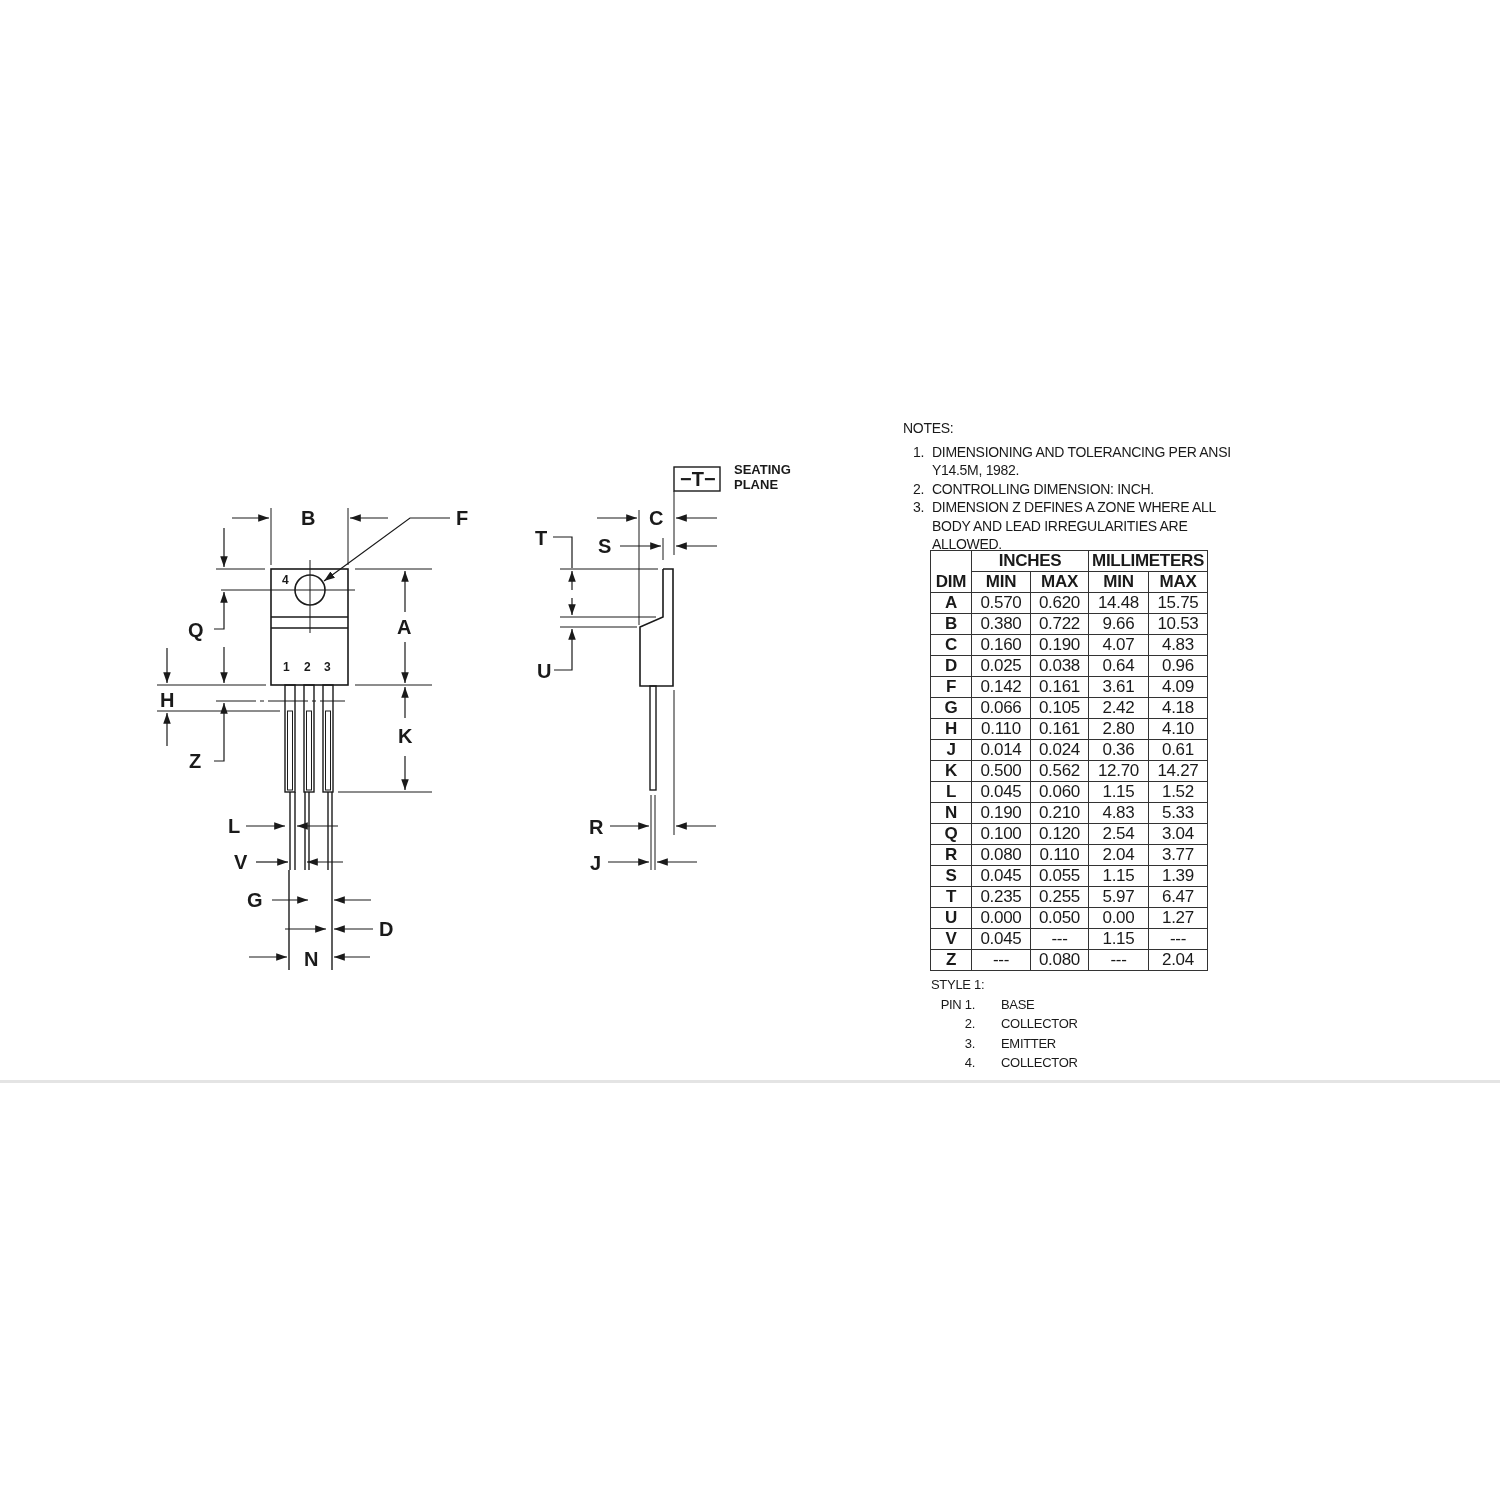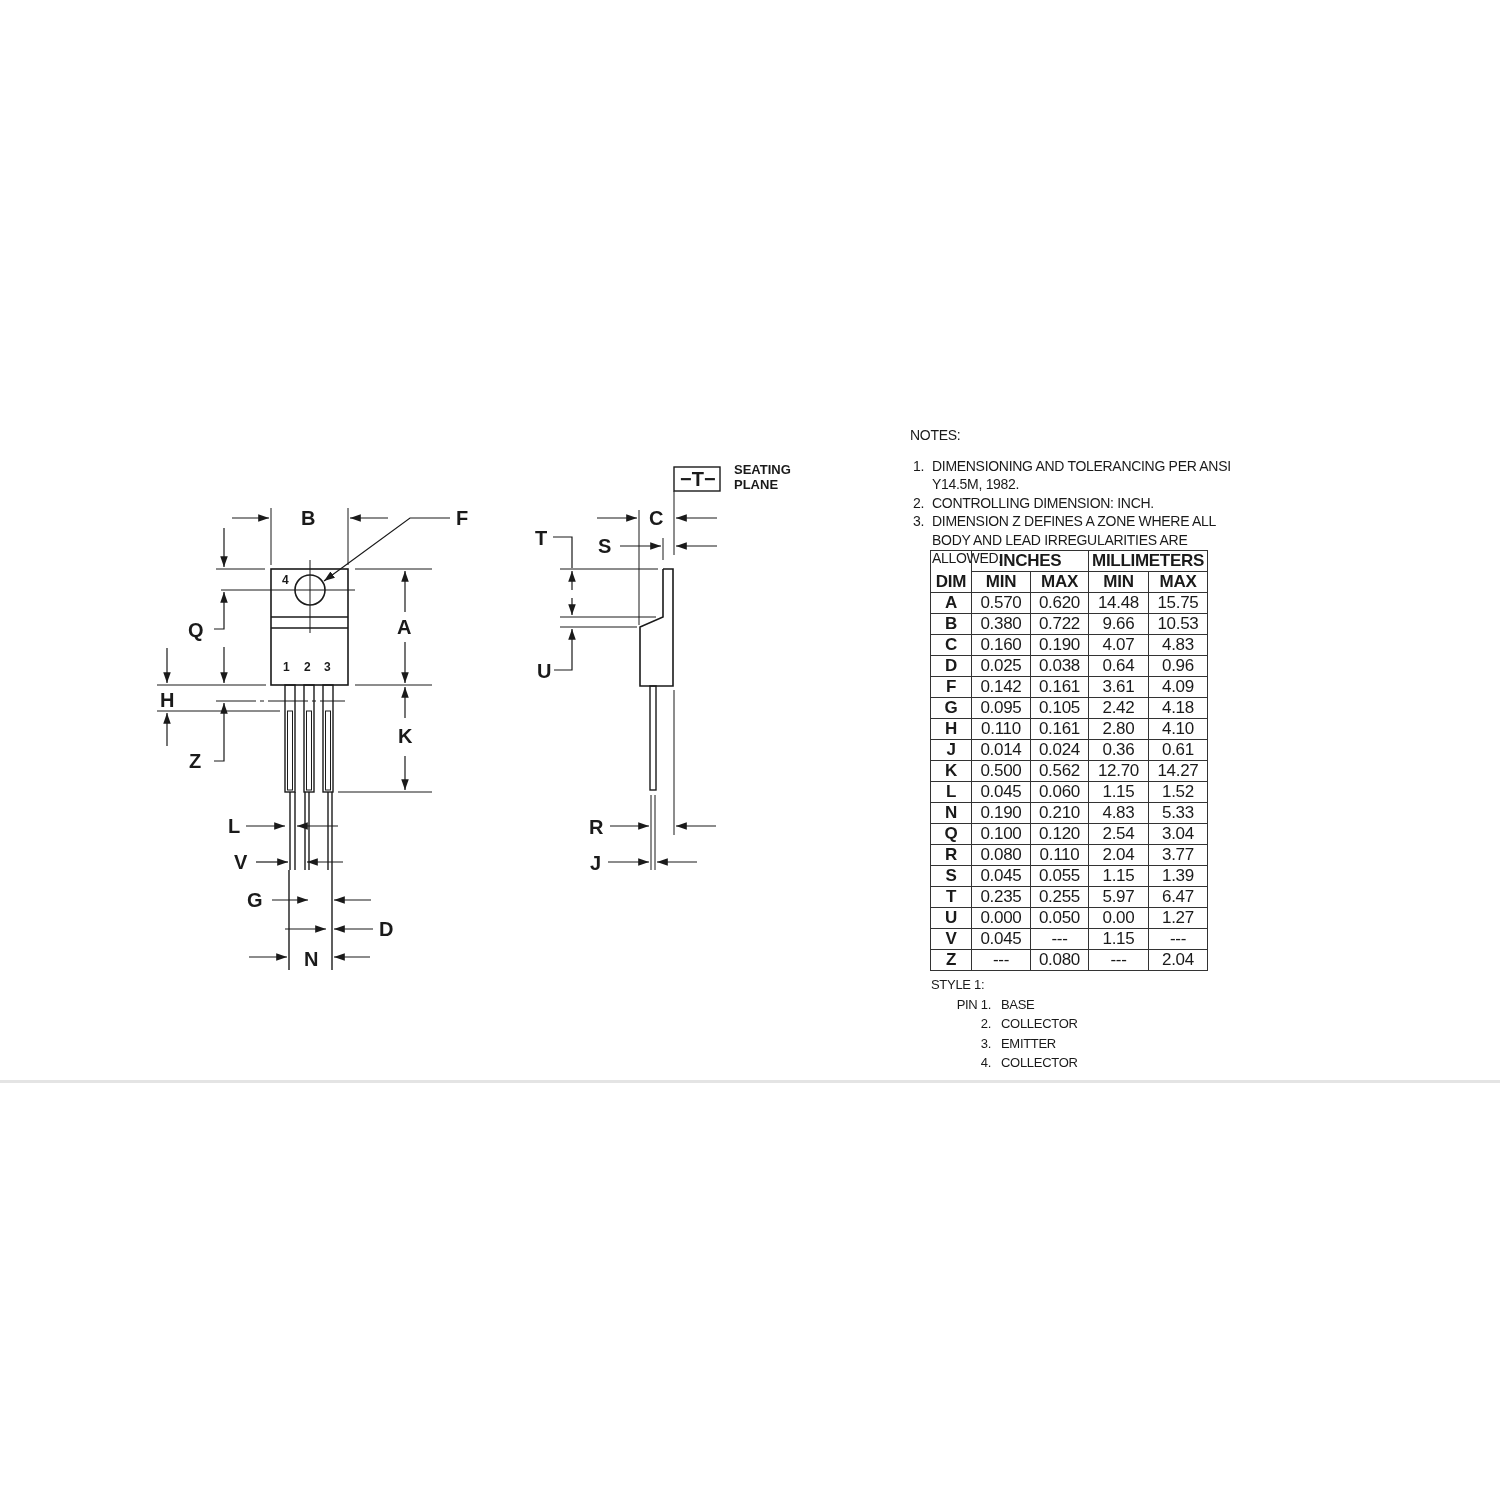--- a/index.html
+++ b/index.html
@@ -2,32 +2,32 @@
 <html><head>
 <meta charset="utf-8">
 <style>
   html, body { margin:0; padding:0; background:#ffffff; }
   body { width:1500px; height:1500px; position:relative; overflow:hidden; font-family:"Liberation Sans", sans-serif; color:#1a1a1a; }
   #drawing { position:absolute; left:0; top:0; width:1500px; height:1500px; }
   .lbl { font-family:"Liberation Sans", sans-serif; font-weight:bold; font-size:20px; fill:#1a1a1a; }
   .pinlbl { font-family:"Liberation Sans", sans-serif; font-weight:bold; font-size:12px; fill:#1a1a1a; }
   .seat { font-family:"Liberation Sans", sans-serif; font-weight:bold; font-size:13px; fill:#1a1a1a; }
   .notes { position:absolute; left:898px; top:414px; width:360px; font-size:14px; line-height:18.5px; letter-spacing:-0.3px; }
-  .notes .title { margin:12px; }
+  .notes .title { margin:5px; }
   .note-item { display:flex; }
   .note-num { width:34px; text-align:right; padding-right:8px; box-sizing:border-box; flex:none; }
   .note-text { flex:1; }
   table.dims { position:absolute; left:930px; top:550px; border-collapse:collapse; font-size:17px; letter-spacing:-0.3px; }
   table.dims td, table.dims th { border:1.5px solid #333; padding:0; height:18.2px; text-align:center; }
   table.dims th { font-weight:bold; }
   table.dims td.dim { font-weight:bold; width:40px; }
   table.dims .c1 { width:58px; } table.dims .c2 { width:57px; } table.dims .c3 { width:59px; } table.dims .c4 { width:58px; }
   .style-block { position:absolute; left:931px; top:975px; font-size:13px; line-height:19.5px; letter-spacing:-0.3px; }
   .pin-row { display:flex; }
-  .pin-num { width:70px; text-align:right; padding-right:10px; box-sizing:border-box; }
+  .pin-num { width:70px; text-align:right; padding-right:26px; box-sizing:border-box; }
   .divider { position:absolute; left:0; top:1080px; width:1500px; height:3px; background:#e4e4e4; }
 </style>
 </head>
 <body>
 
 <svg id="drawing" width="1500" height="1500" viewBox="0 0 1500 1500">
   <defs>
     <marker id="ah" viewBox="0 0 10 10" refX="10" refY="5" markerWidth="9" markerHeight="9" orient="auto-start-reverse">
       <path d="M0,1.5 L10,5 L0,8.5 Z" fill="#1a1a1a"></path>
     </marker>
@@ -242,21 +242,21 @@
       </tr>
       <tr>
         <td class="dim">F</td>
         <td class="c1">0.142</td>
         <td class="c2">0.161</td>
         <td class="c3">3.61</td>
         <td class="c4">4.09</td>
       </tr>
       <tr>
         <td class="dim">G</td>
-        <td class="c1">0.095</td>
+        <td class="c1">0.066</td>
         <td class="c2">0.105</td>
         <td class="c3">2.42</td>
         <td class="c4">4.18</td>
       </tr>
       <tr>
         <td class="dim">H</td>
         <td class="c1">0.110</td>
         <td class="c2">0.161</td>
         <td class="c3">2.80</td>
         <td class="c4">4.10</td>

